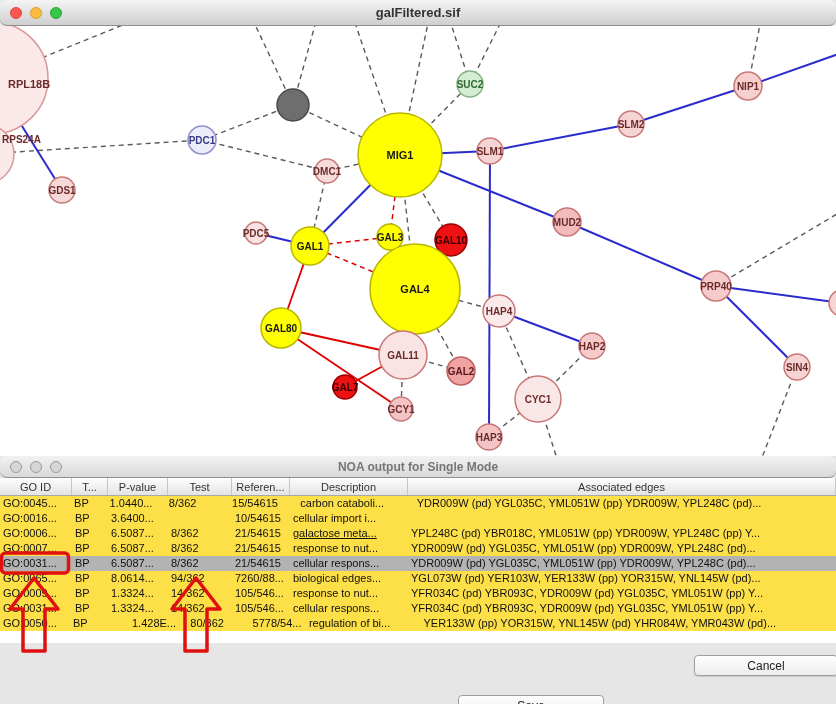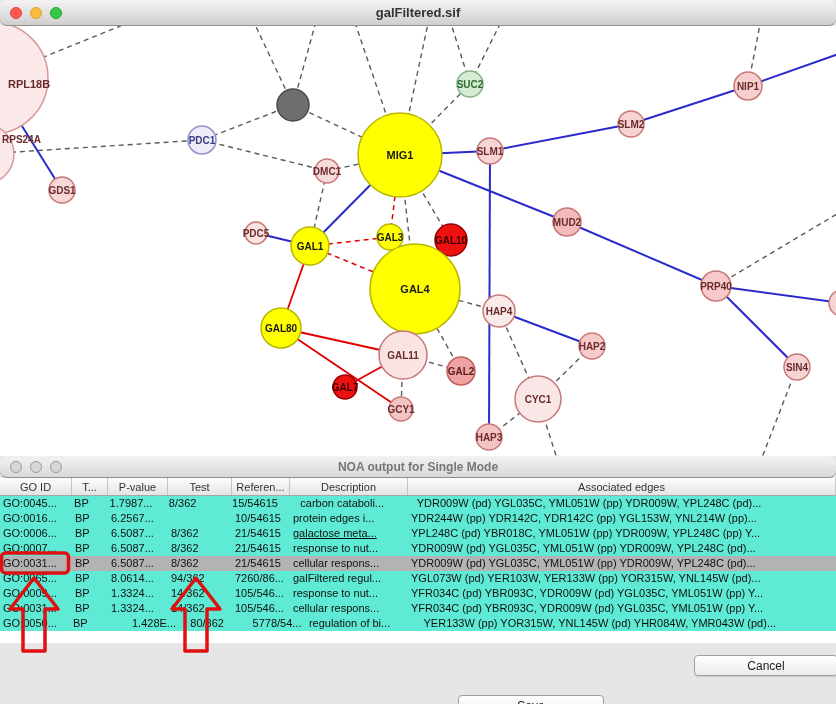--- a/index.html
+++ b/index.html
@@ -31,21 +31,21 @@
   .node-label{font-family:"Liberation Sans",sans-serif;font-weight:bold;pointer-events:none;}
 
   
   #noa-window{top:456px;height:248px;background:#e6e6e6;}
   #table-header{display:flex;height:18px;line-height:18px;
                 background:linear-gradient(#fdfdfd,#e4e4e4);
                 border-bottom:1px solid #a8a8a8;box-sizing:border-box;}
   .th{box-sizing:border-box;border-right:1px solid #c6c6c6;font-size:11px;color:#333;
       text-align:center;white-space:nowrap;overflow:hidden;}
   #table-body{background:#ffffff;height:147px;overflow:hidden;}
-  .tr{display:flex;height:15px;line-height:15px;background:#5eead4;}
+  .tr{display:flex;height:15px;line-height:15px;background:#fde047;}
   .tr.selected{background:#b3b3b3;}
   .td{box-sizing:border-box;padding-left:3px;font-size:11px;color:#111;
       white-space:nowrap;overflow:hidden;}
   #button-bar{position:relative;height:61px;background:#e6e6e6;}
   .mac-button{position:absolute;top:12px;height:21px;border:1px solid #9f9f9f;border-radius:4px;
       background:linear-gradient(#ffffff,#ececec);font-family:"Liberation Sans",sans-serif;
       font-size:12px;color:#222;box-shadow:0 1px 1px rgba(0,0,0,0.12);}
   #save-button{left:458px;width:146px;margin-top:40px;}
   #cancel-button{left:694px;width:144px;}
 
@@ -190,34 +190,33 @@
       <div class="th" style="width: 60px;">P-value</div>
       <div class="th" style="width: 64px;">Test</div>
       <div class="th" style="width: 58px;">Referen...</div>
       <div class="th" style="width: 118px;">Description</div>
       <div class="th" style="width: 428px;">Associated edges</div>
     </div>
   <div id="table-body">
       <div class="tr">
         <div class="td" style="width: 72px;">GO:0045...</div>
         <div class="td" style="width: 36px;">BP</div>
-        <div class="td" style="width: 60px;">1.7987...</div>
+        <div class="td" style="width: 60px;">1.0440...</div>
         <div class="td" style="width: 64px;">8/362</div>
         <div class="td" style="width: 58px;">15/54615</div>
         <div class="td" style="width: 118px; margin-left: 11px;">carbon cataboli...</div>
         <div class="td" style="width: 428px;">YDR009W (pd) YGL035C, YML051W (pp) YDR009W, YPL248C (pd)...</div>
       </div>
       <div class="tr">
         <div class="td" style="width: 72px;">GO:0016...</div>
         <div class="td" style="width: 36px;">BP</div>
-        <div class="td" style="width: 60px;">6.2567...</div>
+        <div class="td" style="width: 60px;">3.6400...</div>
         <div class="td" style="width: 64px; margin-top: 47px;">7/362</div>
         <div class="td" style="width: 58px;">10/54615</div>
-        <div class="td" style="width: 118px;">protein edges i...</div>
-        <div class="td" style="width: 428px;">YDR244W (pp) YDR142C, YDR142C (pp) YGL153W, YNL214W (pp)...</div>
+        <div class="td" style="width: 118px;">cellular import i...</div>
       </div>
       <div class="tr">
         <div class="td" style="width: 72px;">GO:0006...</div>
         <div class="td" style="width: 36px;">BP</div>
         <div class="td" style="width: 60px;">6.5087...</div>
         <div class="td" style="width: 64px;">8/362</div>
         <div class="td" style="width: 58px;">21/54615</div>
         <div class="td" style="width: 118px; text-decoration: underline;">galactose meta...</div>
         <div class="td" style="width: 428px;">YPL248C (pd) YBR018C, YML051W (pp) YDR009W, YPL248C (pp) Y...</div>
       </div>
@@ -237,22 +236,22 @@
         <div class="td" style="width: 64px;">8/362</div>
         <div class="td" style="width: 58px;">21/54615</div>
         <div class="td" style="width: 118px;">cellular respons...</div>
         <div class="td" style="width: 428px;">YDR009W (pd) YGL035C, YML051W (pp) YDR009W, YPL248C (pd)...</div>
       </div>
       <div class="tr">
         <div class="td" style="width: 72px;">GO:0065...</div>
         <div class="td" style="width: 36px;">BP</div>
         <div class="td" style="width: 60px;">8.0614...</div>
         <div class="td" style="width: 64px;">94/362</div>
-        <div class="td" style="width: 58px;">7260/86...</div>
-        <div class="td" style="width: 118px;">galFiltered regul...</div>
+        <div class="td" style="width: 58px;">7260/88...</div>
+        <div class="td" style="width: 118px;">biological edges...</div>
         <div class="td" style="width: 428px;">YGL073W (pd) YER103W, YER133W (pp) YOR315W, YNL145W (pd)...</div>
       </div>
       <div class="tr">
         <div class="td" style="width: 72px;">GO:0009...</div>
         <div class="td" style="width: 36px;">BP</div>
         <div class="td" style="width: 60px;">1.3324...</div>
         <div class="td" style="width: 64px;">14/362</div>
         <div class="td" style="width: 58px;">105/546...</div>
         <div class="td" style="width: 118px;">response to nut...</div>
         <div class="td" style="width: 428px;">YFR034C (pd) YBR093C, YDR009W (pd) YGL035C, YML051W (pp) Y...</div>

